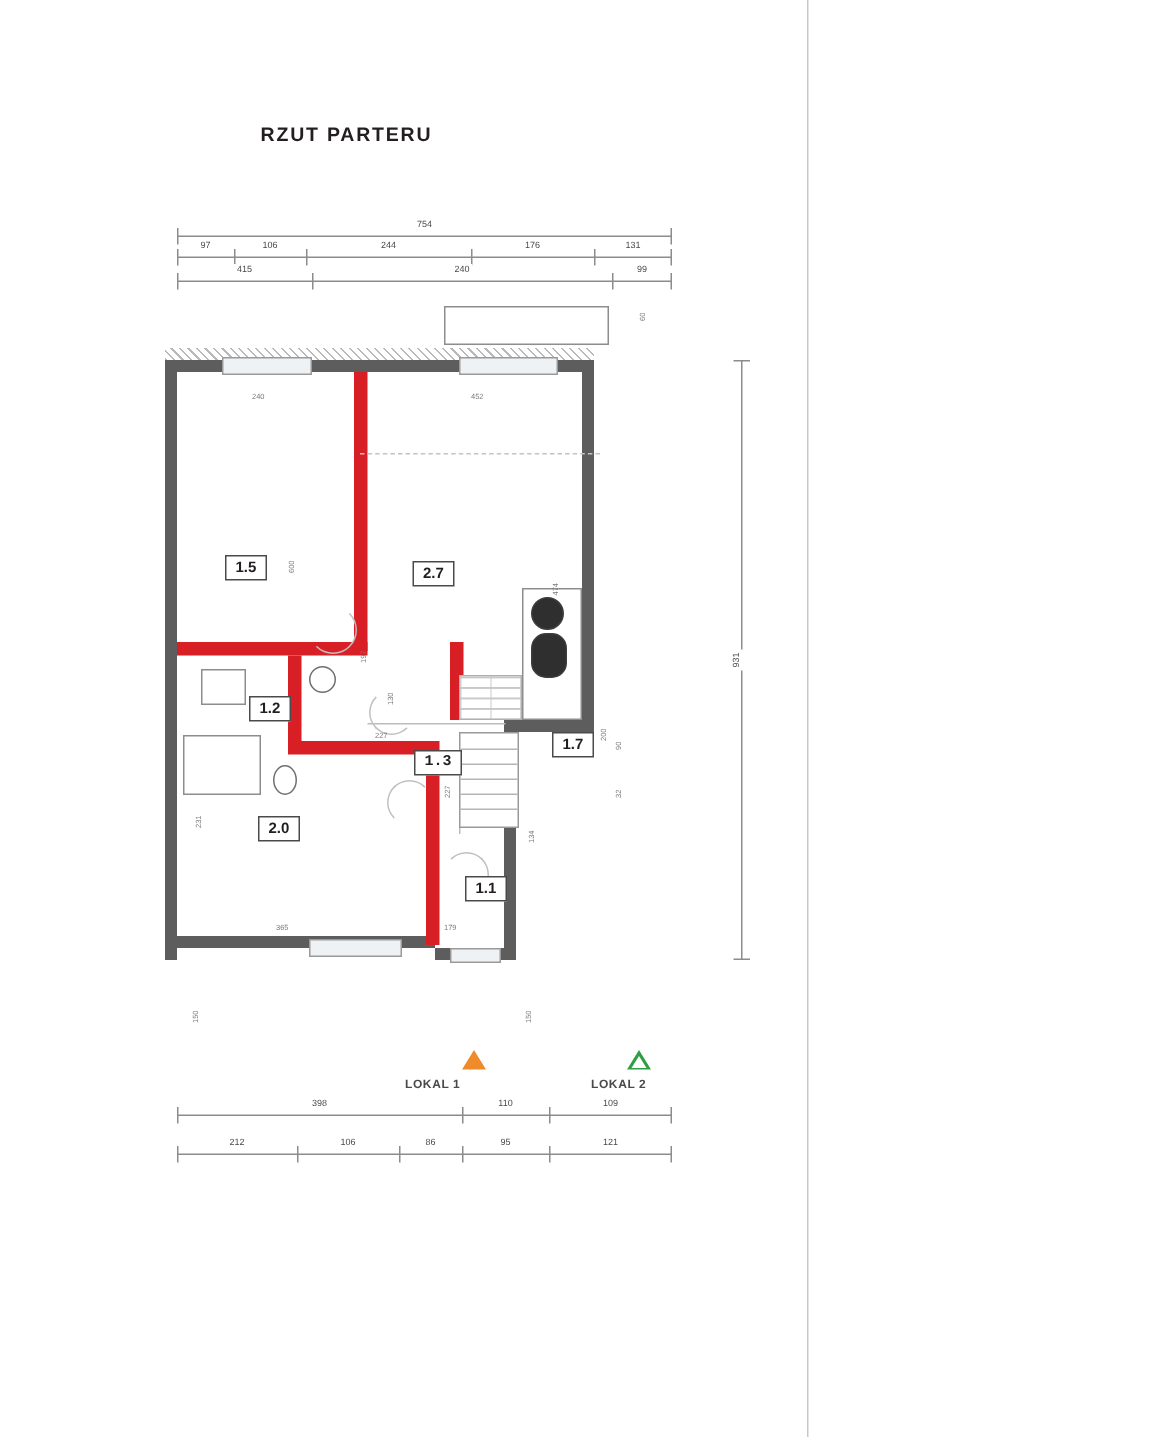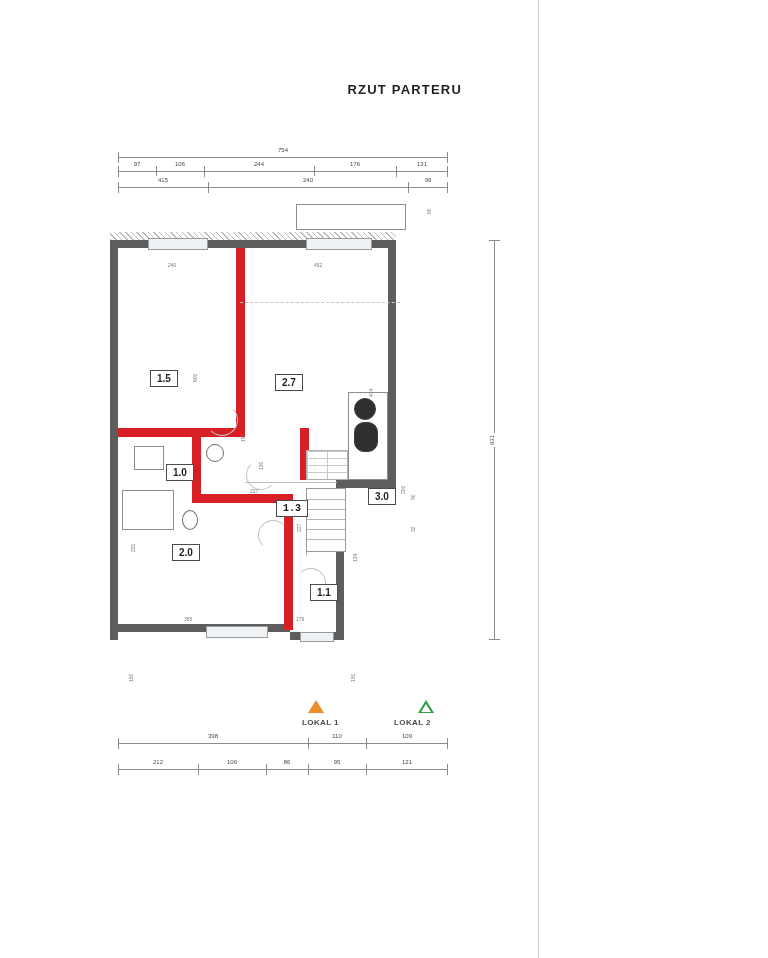--- a/index.html
+++ b/index.html
@@ -9,21 +9,21 @@
     font-family:"Liberation Sans", sans-serif; color:#231f20;
   }
   
   .sheet { position:absolute; inset:0; }
   .plan-pane { position:absolute; left:0; top:0; width:538px; height:958px; }
   .info-pane { position:absolute; left:538px; top:0; width:230px; height:958px; }
   .vrule { position:absolute; left:538px; top:0; width:1px; height:958px; background:#c9c9c9; }
 
   
   .plan-title {
-    position:absolute; left:0; top:82px; width:462px; text-align:right;
+    position:absolute; left:0; top:82px; width:462px; text-align:center;
     font-size:13px; font-weight:bold; letter-spacing:1.2px; color:#231f20;
   }
 
   
   .dim-chain { position:absolute; height:14px; }
   .dim-line { position:absolute; left:0; right:0; top:7px; height:1px; background:#8c8c8c; }
   .dim-tick { position:absolute; top:2px; width:1px; height:11px; background:#8c8c8c; }
   .dim-val {
     position:absolute; top:-4px; font-size:6px; color:#4a4a4a; text-align:center;
     transform:translateX(-50%); background:#fff; padding:0 2px; line-height:9px;
@@ -213,25 +213,25 @@
           <i style="top:50px"></i>
       </div>
 
       <div class="door-arc" style="left:96px; top:172px; width:32px; height:32px; border-color:transparent #c0c0c0 #c0c0c0 transparent;"></div>
       <div class="door-arc" style="left:136px; top:228px; width:30px; height:30px; border-color:transparent transparent #c0c0c0 #c0c0c0;"></div>
       <div class="door-arc" style="left:148px; top:288px; width:30px; height:30px; border-color:#c0c0c0 transparent transparent #c0c0c0;"></div>
       <div class="door-arc" style="left:186px; top:336px; width:30px; height:30px; border-color:#c0c0c0 #c0c0c0 transparent transparent;"></div>
 
       <div class="room-label" style="left:40px; top:138px;">1.5</div>
       <div class="room-label" style="left:165px; top:142px;">2.7</div>
-      <div class="room-label" style="left:56px; top:232px;">1.0</div>
+      <div class="room-label" style="left:56px; top:232px;">1.2</div>
       <div class="room-label" style="left:62px; top:312px;">2.0</div>
       <div class="room-label" style="left:166px; top:268px;font-family:Liberation Mono, monospace;">1.3</div>
       <div class="room-label" style="left:200px; top:352px;">1.1</div>
-      <div class="room-label" style="left:258px; top:256px;">3.0</div>
+      <div class="room-label" style="left:258px; top:256px;">1.7</div>
 
       <div class="tiny" style="left:58px; top:30px;">240</div>
       <div class="tiny" style="left:204px; top:30px;">452</div>
       <div class="tiny rot" style="left:82px; top:150px;">600</div>
       <div class="tiny rot" style="left:258px; top:165px;">474</div>
       <div class="tiny" style="left:74px; top:384px;">365</div>
       <div class="tiny rot" style="left:20px; top:320px;">231</div>
       <div class="tiny" style="left:140px; top:256px;">227</div>
       <div class="tiny" style="left:186px; top:384px;">179</div>
       <div class="tiny rot" style="left:242px; top:330px;">134</div>
@@ -241,21 +241,21 @@
       <div class="tiny rot" style="left:290px; top:262px;">200</div>
       <div class="tiny rot" style="left:130px; top:210px;">197</div>
       <div class="tiny rot" style="left:186px; top:300px;">227</div>
       <div class="tiny rot" style="left:316px; top:-18px;">60</div>
       <div class="tiny rot" style="left:300px; top:268px;">90</div>
       <div class="tiny rot" style="left:300px; top:300px;">32</div>
     </div>
 
     <div class="marker-row">
       <div class="tri-filled" style="left:38px; top:0;"></div>
-      <div class="marker-label" style="left:32px; top:18px;">LOKAL 1</div>
+      <div class="marker-label" style="left:0; top:18px;">LOKAL 1</div>
       <div class="tri-open" style="left:148px; top:0;"></div>
       <div class="marker-label" style="left:124px; top:18px;">LOKAL 2</div>
     </div>
   </div>
 
   <div class="info-pane">
 
     
     
 

